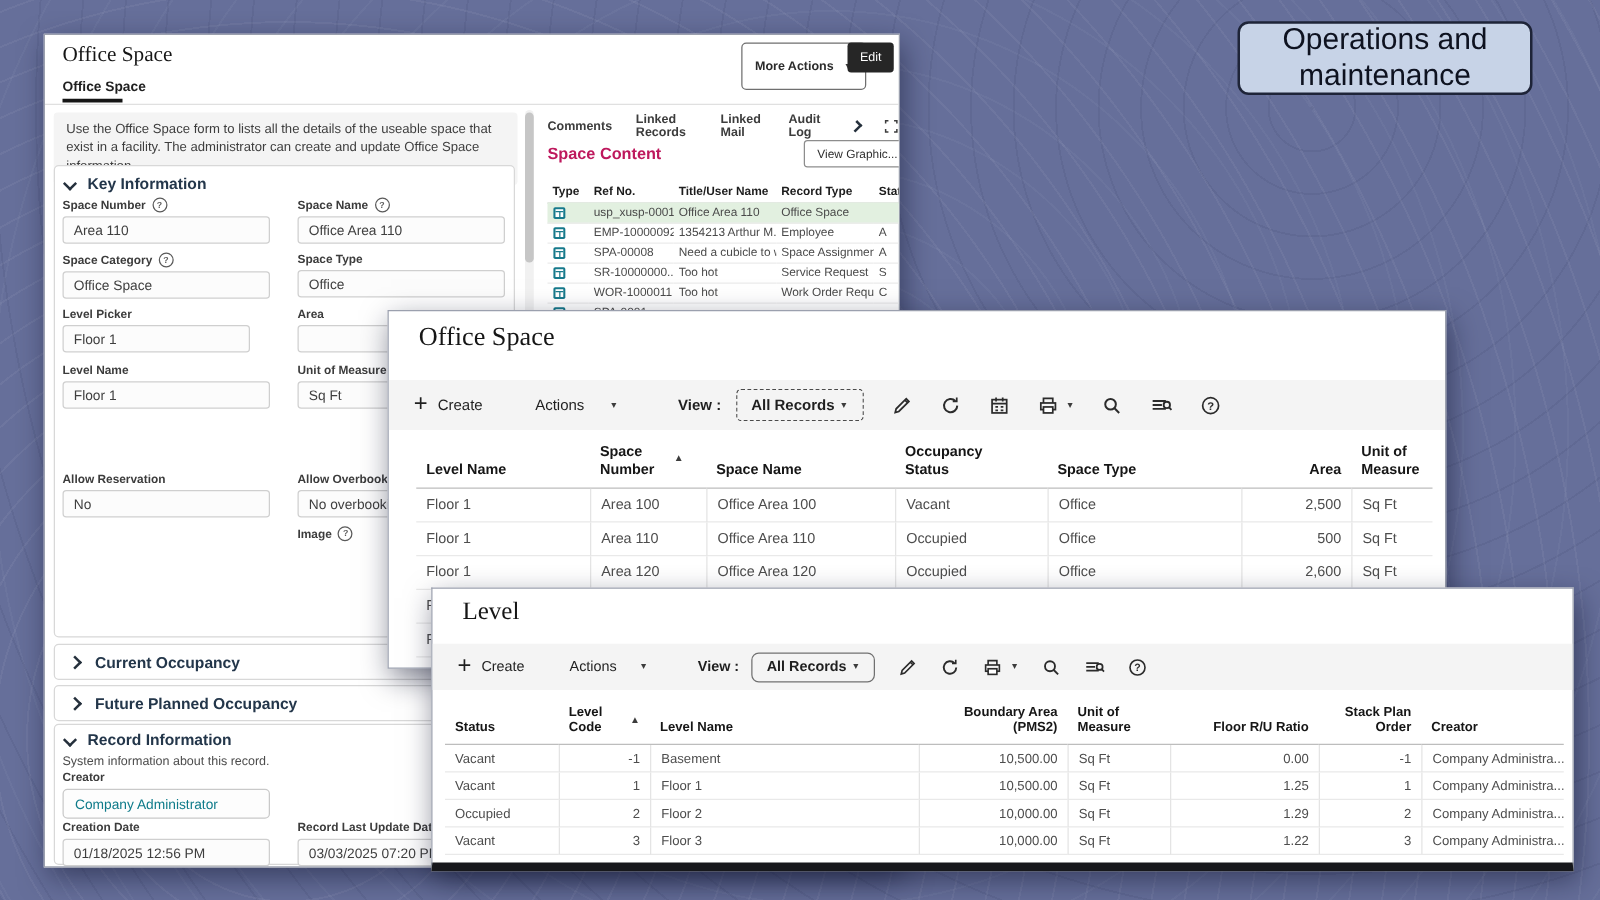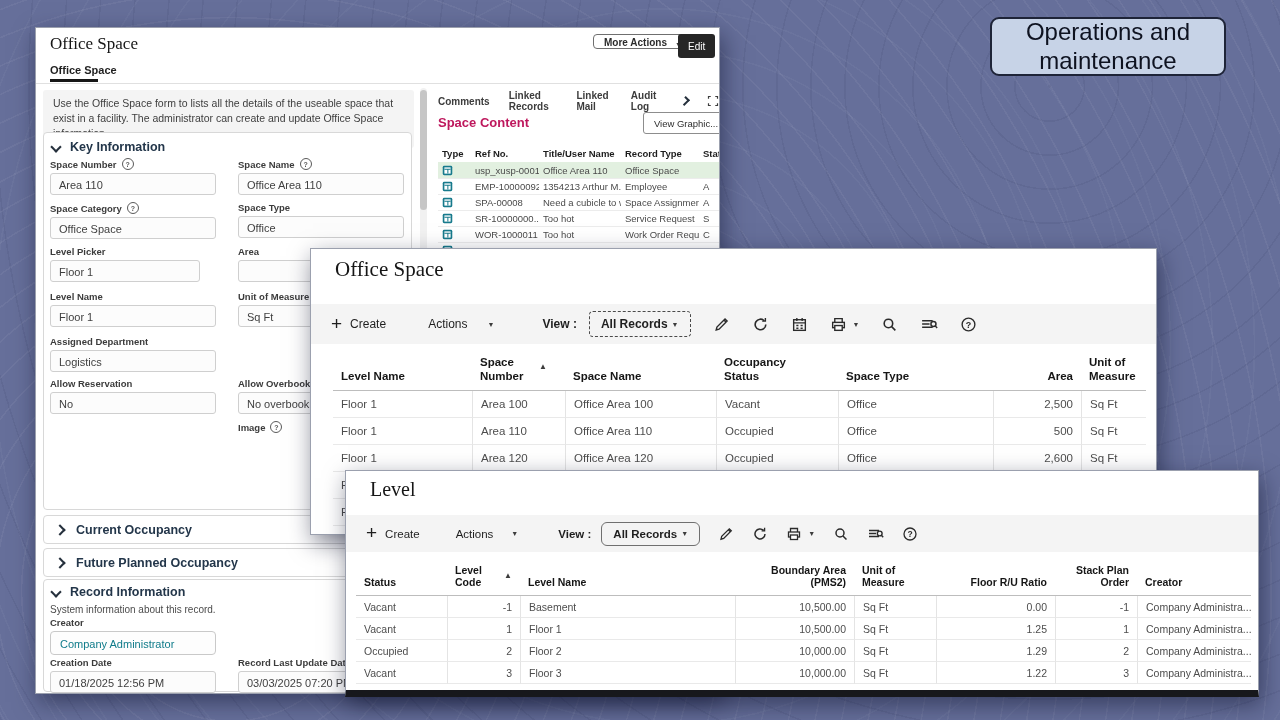--- a/index.html
+++ b/index.html
@@ -19,21 +19,21 @@
   .chev.down{transform:rotate(135deg);}
   .caret{font-size:7px;color:#3c3c3c;line-height:1;}
   .qm{display:inline-flex;align-items:center;justify-content:center;width:10px;height:10px;border:1px solid #5a5a5a;border-radius:50%;
       font-size:7px;color:#5a5a5a;font-weight:bold;}
   .ico{display:inline-flex;align-items:center;justify-content:center;}
   .ico svg{display:block;}
 
   
   .w1{left:35px;top:27px;width:683px;height:665px;}
   .w1-title{position:absolute;left:14px;top:6px;font-size:17px;color:#161616;}
-  .btn-outline{position:absolute;display:flex;align-items:flex-end;gap:8px;height:15px;padding:0 10px;border:1px solid #6f6f6f;border-radius:4px;
+  .btn-outline{position:absolute;display:flex;align-items:center;gap:8px;height:38px;padding:0 10px;border:1px solid #6f6f6f;border-radius:4px;
       background:#fff;font-size:10px;font-weight:bold;color:#2b2b2b;box-sizing:border-box;}
   .btn-dark{position:absolute;display:flex;align-items:center;justify-content:flex-start;height:24px;padding:0 10px;border-radius:3px;
       background:#262626;color:#fff;font-size:10px;font-weight:normal;}
   .w1-tab{position:absolute;left:14px;top:36px;font-size:11px;font-weight:bold;color:#1f1f1f;}
   .w1-tab-underline{position:absolute;left:14px;top:51px;width:48px;height:3px;background:#161616;}
   .w1-divider{position:absolute;left:0;top:55px;width:683px;height:1px;background:#e0e0e0;}
   .w1-desc{position:absolute;left:7px;top:62px;width:351px;padding:6px 10px;background:#f4f4f4;border-radius:3px;
       font-size:10.5px;line-height:1.45;color:#3e3e3e;}
   .panel{position:absolute;left:7px;width:369px;border:1px solid #d8d8d8;border-radius:4px;background:#fff;box-sizing:border-box;}
   .sec-head{position:absolute;display:flex;align-items:center;gap:10px;font-size:12.5px;font-weight:bold;color:#23364a;}
@@ -168,26 +168,20 @@
           <span>Level Name</span>
         </div>
       <div class="bx">Floor 1</div>
     </div>
     <div class="fld" style="left:202px;top:263px;">
       <div class="lb">
           <span>Unit of Measure</span>
         </div>
       <div class="bx">Sq Ft</div>
     </div>
-    <div class="fld" style="left:14px;top:308px;">
-      <div class="lb">
-          <span>Assigned Department</span>
-        </div>
-      <div class="bx">Logistics</div>
-    </div>
     <div class="fld" style="left:14px;top:350px;">
       <div class="lb">
           <span>Allow Reservation</span>
         </div>
       <div class="bx">No</div>
     </div>
     <div class="fld" style="left:202px;top:350px;">
       <div class="lb">
           <span>Allow Overbooking</span>
         </div>

